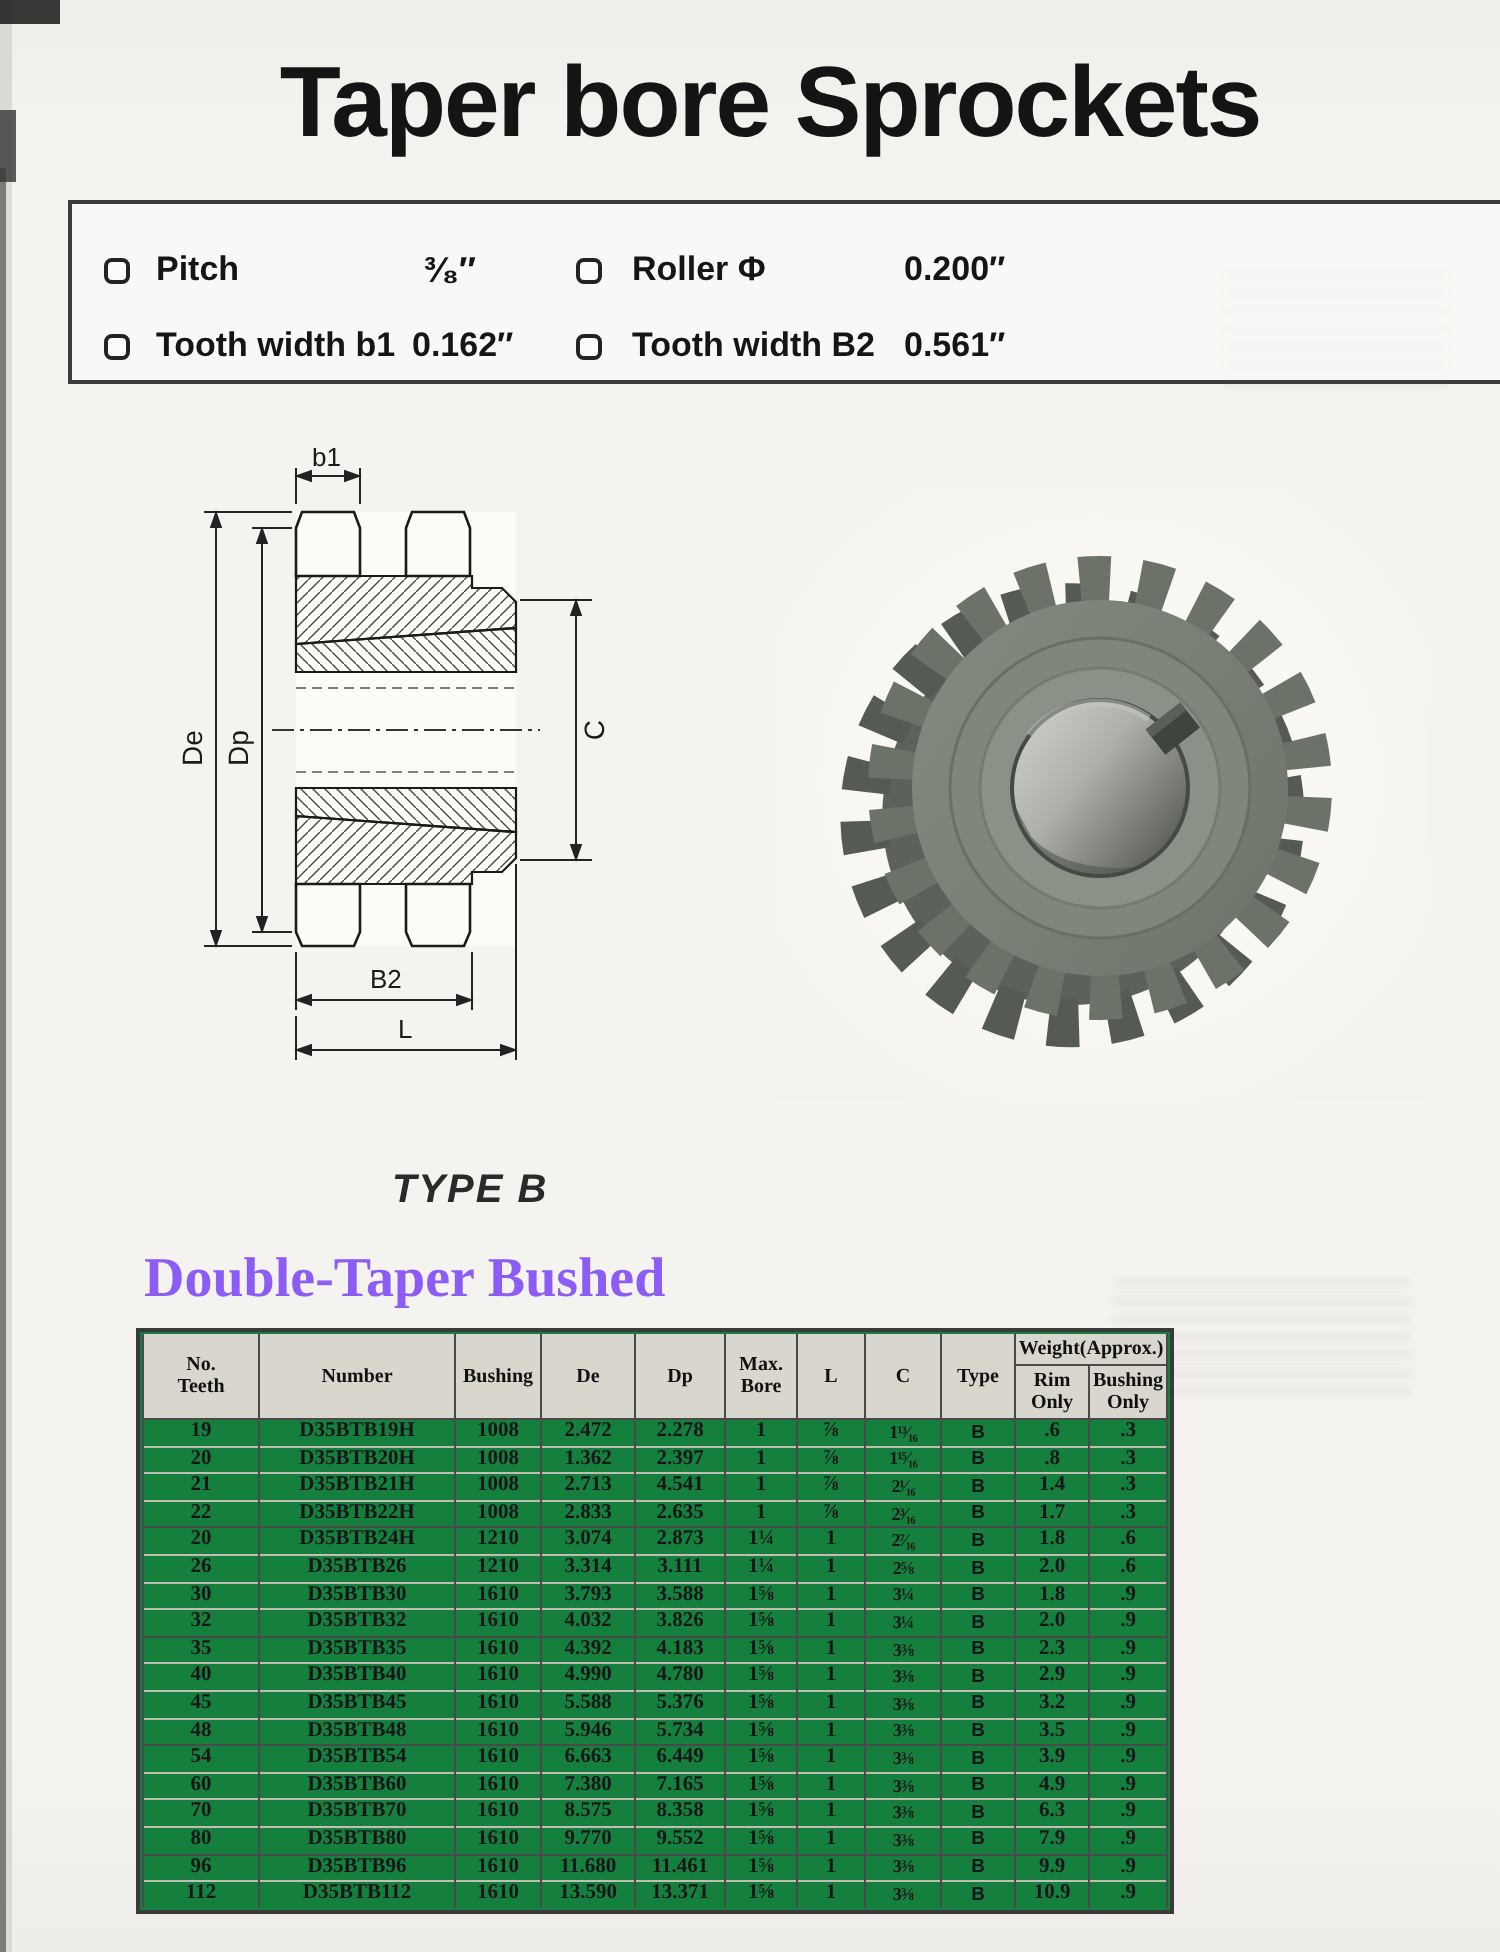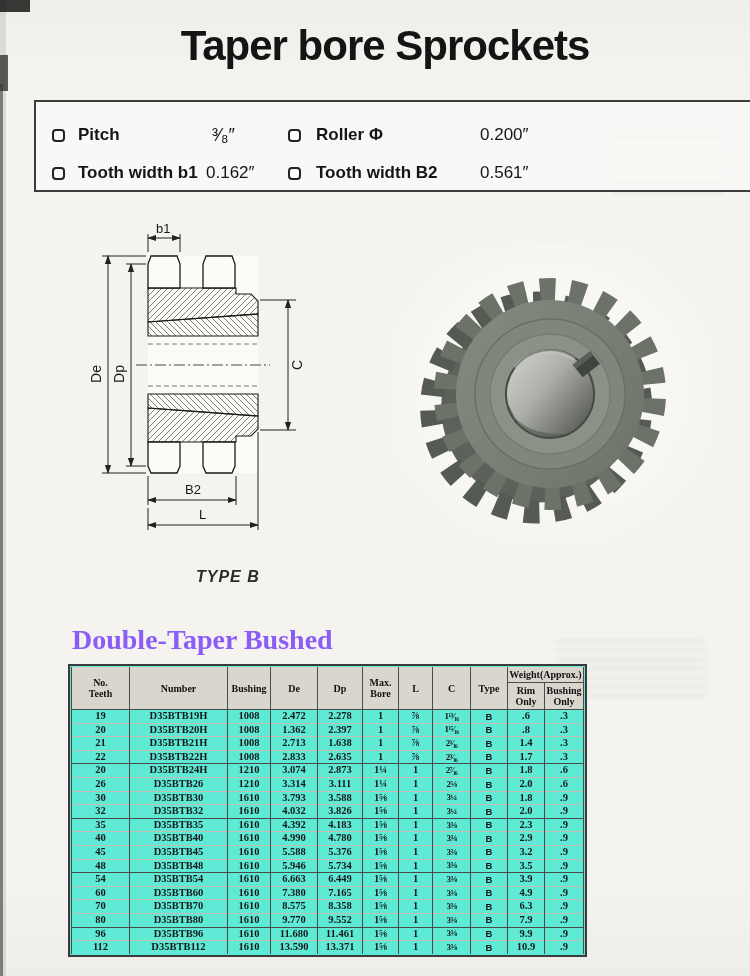--- a/index.html
+++ b/index.html
@@ -10,36 +10,36 @@
   }
   .abs{position:absolute;}
   
   .edge-strip{left:0;top:0;width:6px;height:976px;background:#c9c7c2;opacity:.55;}
   .edge-line{left:0;top:84px;width:3px;height:892px;background:#4a4a47;opacity:.65;}
   .corner-bar{left:0;top:0;width:30px;height:12px;background:#161616;opacity:.85;}
   .left-smudge{left:0;top:55px;width:8px;height:36px;background:#343434;opacity:.8;}
   .ghost{opacity:.10;filter:blur(2px);background:repeating-linear-gradient(180deg,#5a5a72 0 3px,transparent 3px 9px);border-radius:3px;}
   
   .title{left:0;top:22px;width:750px;text-align:center;padding-left:20px;box-sizing:border-box;
-    font-size:42px;font-weight:700;letter-spacing:-1px;color:#141414;}
+    font-size:50px;font-weight:700;letter-spacing:-1px;color:#141414;}
   
   .specs{left:6px;top:100px;width:734px;height:92px;border:2px solid #3c3c3c;background:rgba(252,252,250,.6);box-sizing:border-box;margin-left:28px;}
   .spec-row{position:absolute;left:0;width:100%;height:30px;}
   .spec-row.r1{top:20px;} .spec-row.r2{top:58px;}
   .bullet{position:absolute;top:7px;width:13px;height:13px;border:2px solid #222;border-radius:4px;background:#fbfbf9;box-sizing:border-box;}
   .spec-label,.spec-value{position:absolute;top:3px;font-size:17px;font-weight:700;color:#151515;white-space:nowrap;}
-  .spec-value{font-weight:400;}
+  .spec-value{font-weight:700;}
   .b1{left:16px;} .l1{left:42px;} .v1{left:176px;font-size:18px;}
-  .b2{left:252px;} .l2{left:280px;text-align:center;} .v2{left:444px;}
+  .b2{left:252px;} .l2{left:280px;text-align:center;} .v2{left:416px;}
   
   .section-heading{left:72px;top:624px;font-family:"Liberation Serif","DejaVu Serif",serif;
     font-size:28px;font-weight:700;color:#8b5cf6;letter-spacing:0px;}
-  .type-label{left:196px;top:568px;font-size:16px;font-weight:700;font-style:italic;color:#2a2a2a;letter-spacing:1px;}
-  
-  .tblwrap{left:68px;top:664px;border:2px solid #3a3a3a;background:#5eead4;padding:1px;}
+  .type-label{left:196px;top:584px;font-size:20px;font-weight:700;font-style:italic;color:#2a2a2a;letter-spacing:1px;}
+  
+  .tblwrap{left:68px;top:664px;border:2px solid #3a3a3a;background:#15803d;padding:1px;}
   table{border-collapse:collapse;table-layout:fixed;width:512px;
     font-family:"Liberation Serif","DejaVu Serif",serif;}
   th,td{border-left:1px solid #4a4a4a;border-right:1px solid #4a4a4a;padding:0;text-align:center;overflow:hidden;}
   thead th{background:#d9d6cd;font-size:10px;line-height:1.1;font-weight:700;color:#111;
     white-space:pre-line;border-bottom:1.2px solid #4a4a4a;}
   thead tr.h1 th{height:15px;}
   thead th[rowspan]{height:43px;}
   thead tr.h2 th{height:26px;margin-left:26px;}
   tbody td{height:12.6px;font-size:10.5px;font-weight:700;line-height:1;color:#16161a;
     border-top:1px solid #c2beb4;}
@@ -275,21 +275,21 @@
         <td>1¹⁵⁄₁₆</td>
         <td>B</td>
         <td>.8</td>
         <td>.3</td>
       </tr>
         <tr>
         <td>21</td>
         <td>D35BTB21H</td>
         <td>1008</td>
         <td>2.713</td>
-        <td>1.638</td>
+        <td>4.541</td>
         <td>1</td>
         <td>⅞</td>
         <td>2¹⁄₁₆</td>
         <td>B</td>
         <td>1.4</td>
         <td>.3</td>
       </tr>
         <tr class="group-end">
         <td>22</td>
         <td>D35BTB22H</td>

